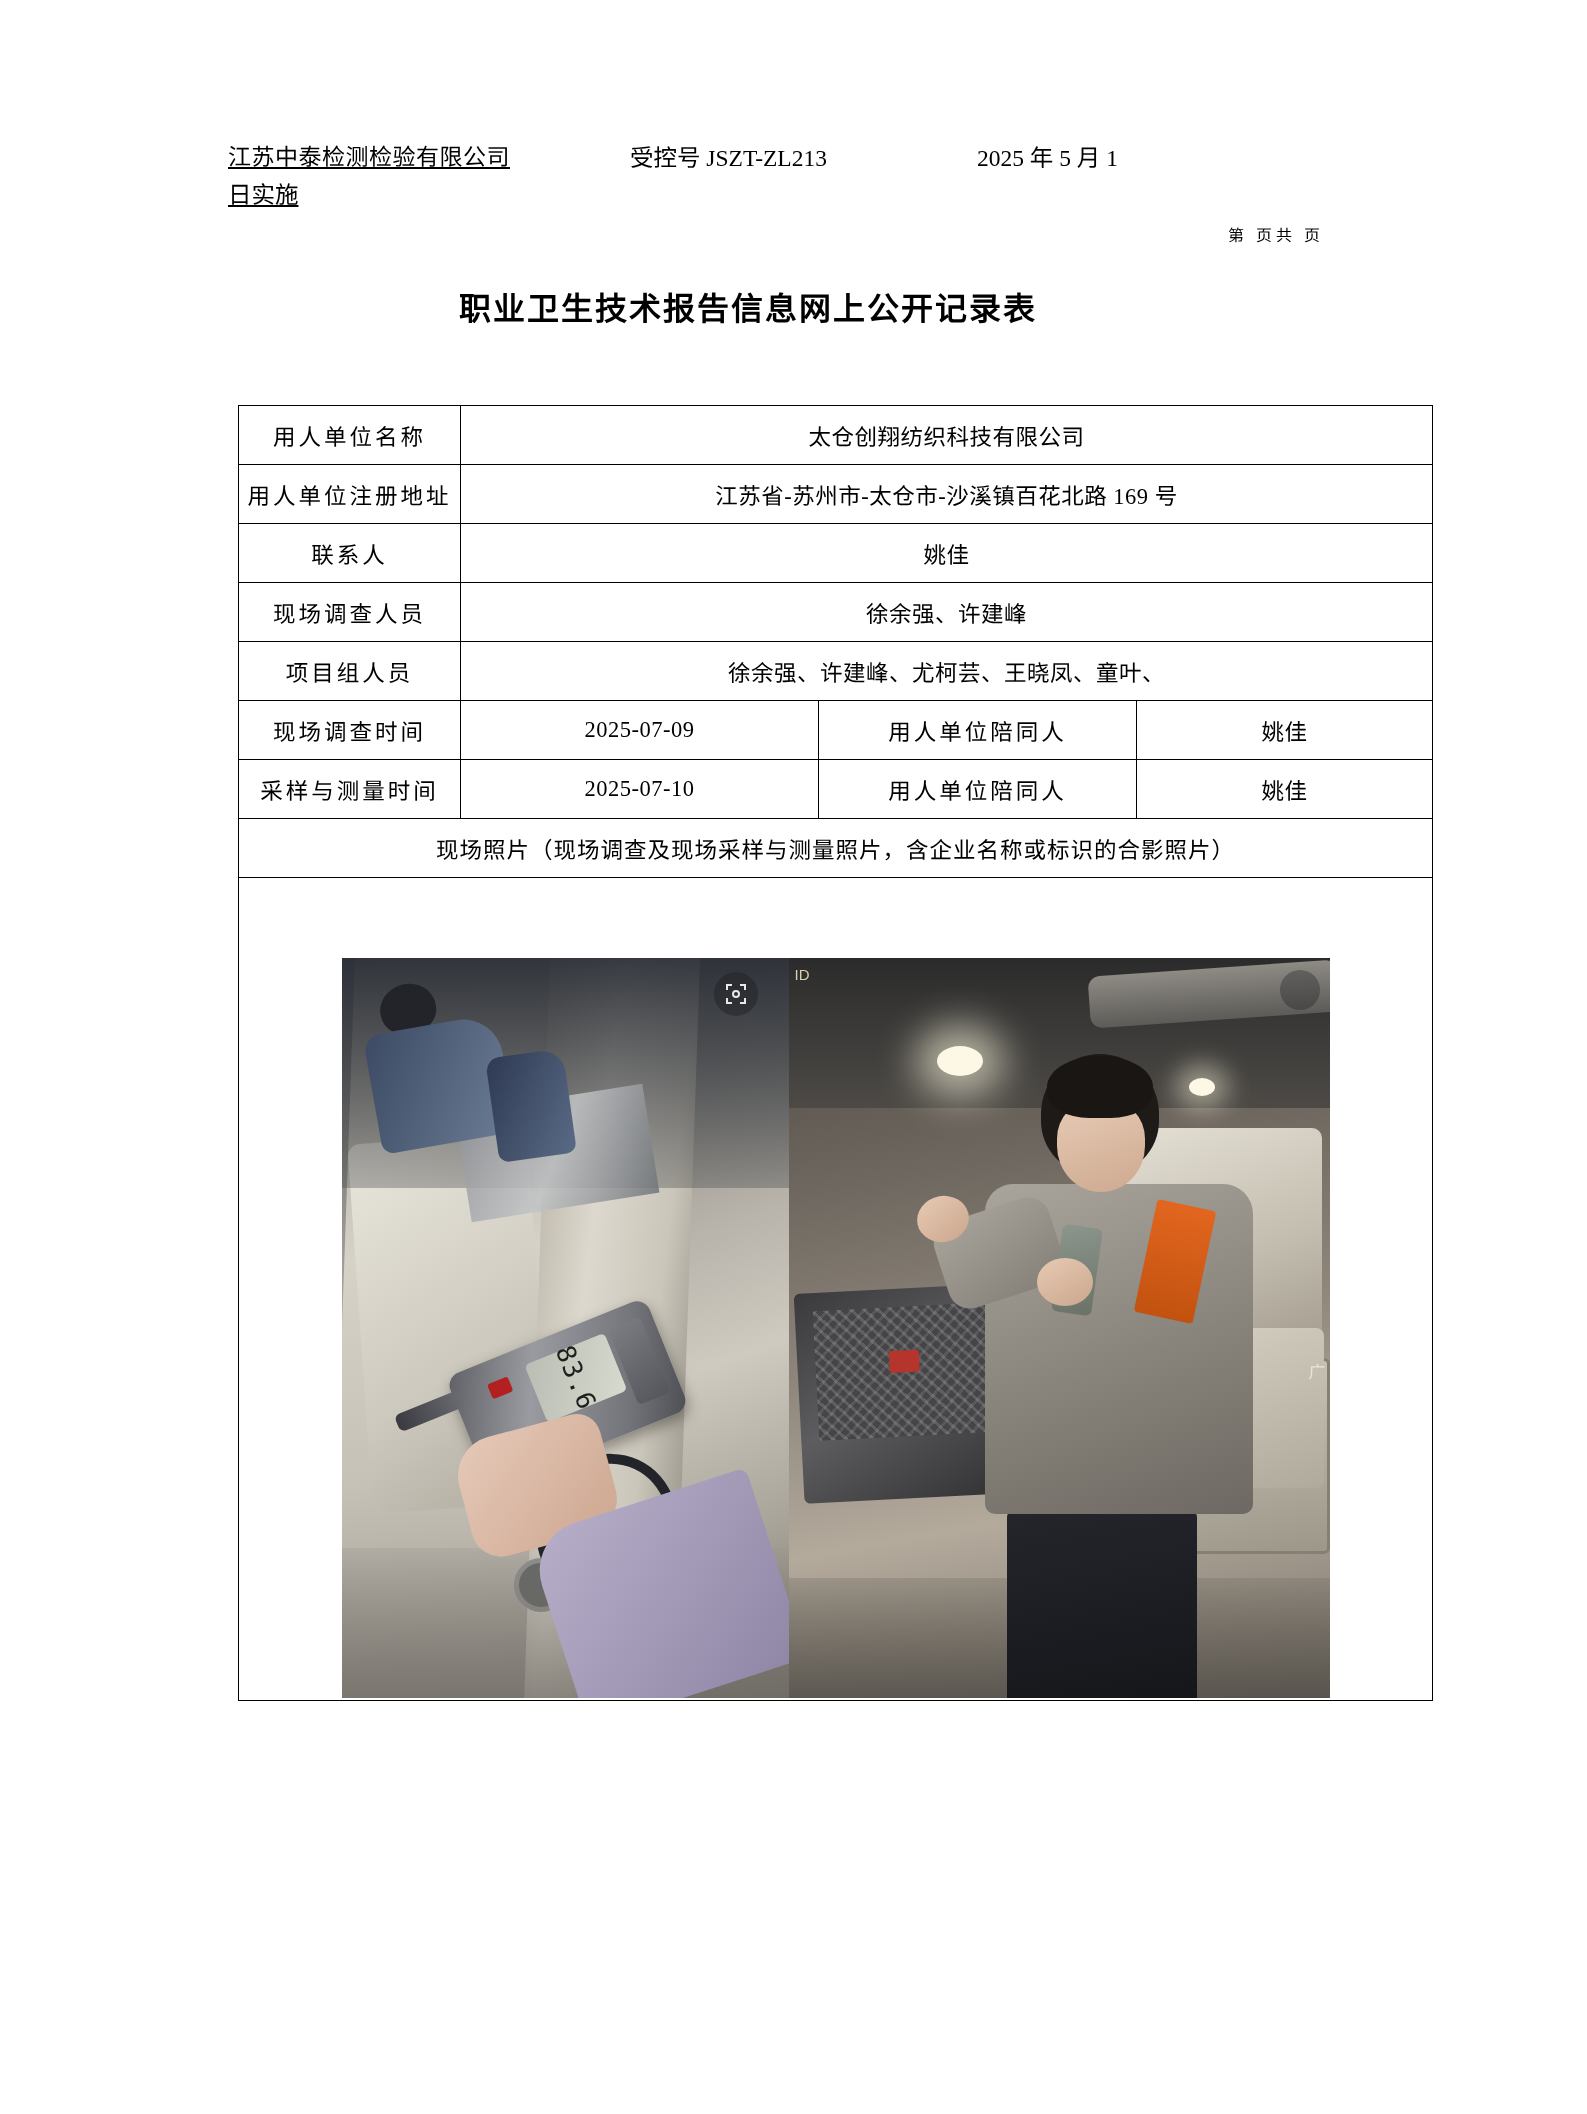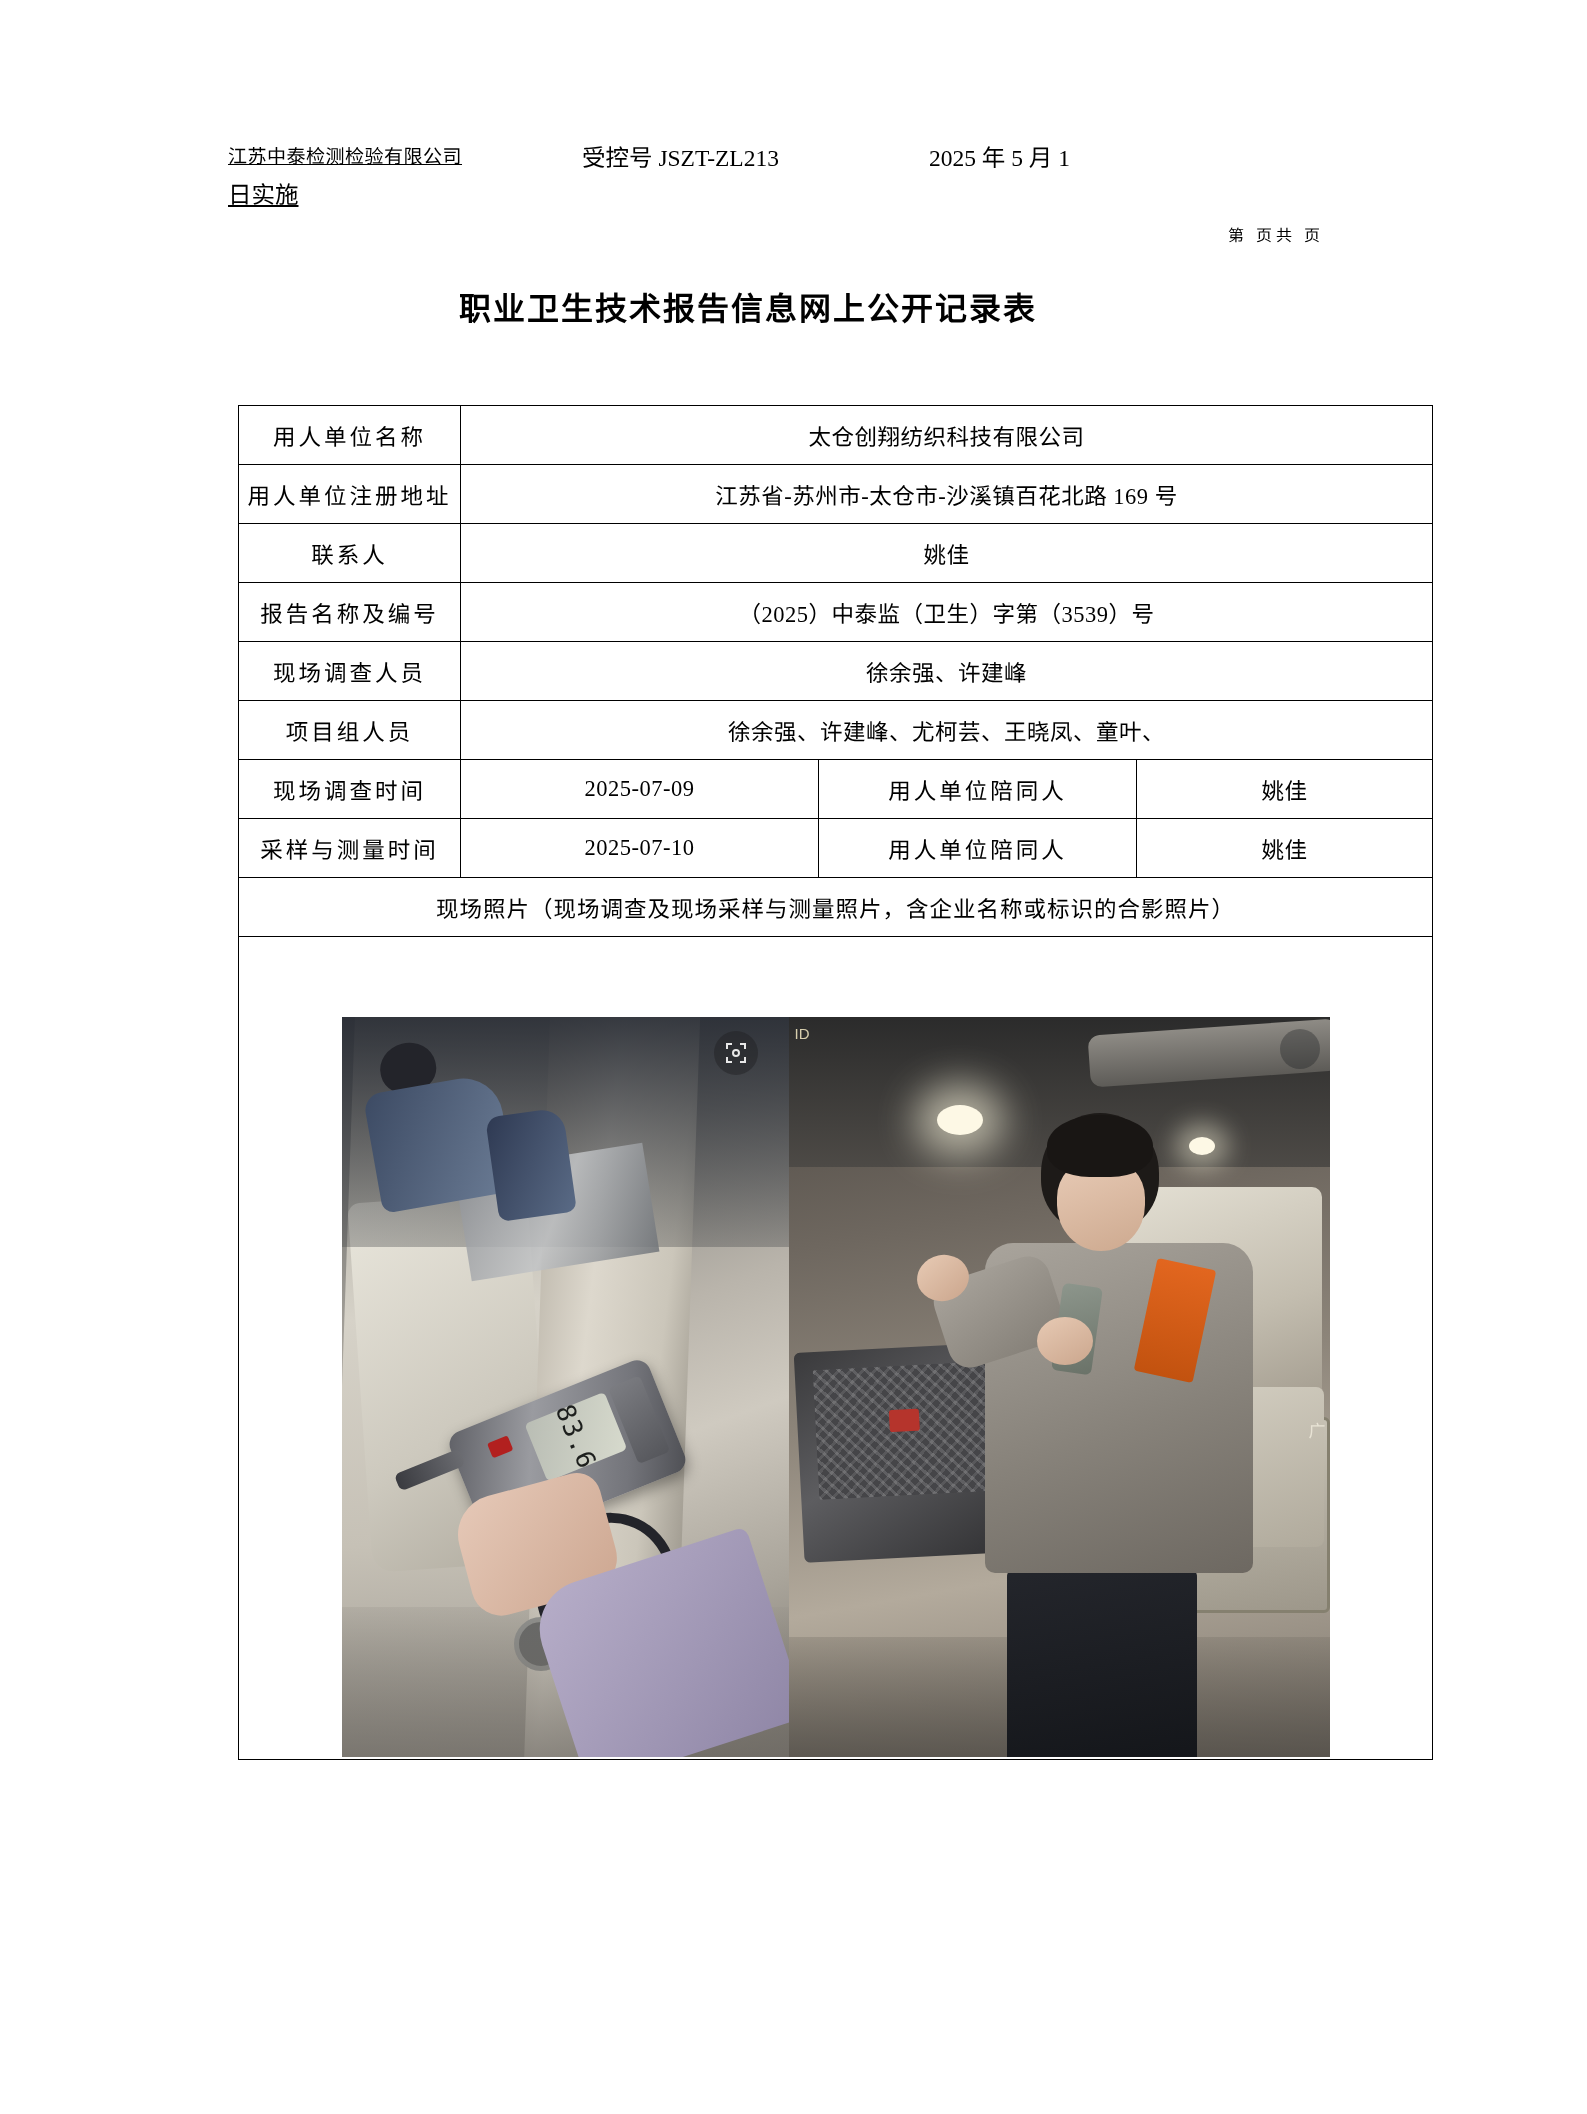--- a/index.html
+++ b/index.html
@@ -34,22 +34,22 @@
   }
   .header-line {
     display: flex;
     align-items: flex-end;
     font-size: 23px;
     line-height: 32px;
     white-space: nowrap;
   }
   .hdr-company {
     text-decoration: underline;
-    font-family: Liberation Mono, monospace;
-    font-size: 19px;
+    font-family: Liberation Serif, serif;
+    font-size: 23px;
     letter-spacing: 0.5px;
   }
   .hdr-control {
     margin-left: 120px;
     font-size: 23.5px;
   }
   .hdr-date {
     margin-left: 150px;
     font-size: 23.5px;
   }
@@ -525,24 +525,20 @@
         <td class="label">用人单位名称</td>
         <td class="value" colspan="3">太仓创翔纺织科技有限公司</td>
       </tr>
       <tr>
         <td class="label">用人单位注册地址</td>
         <td class="value" colspan="3">江苏省-苏州市-太仓市-沙溪镇百花北路 169 号</td>
       </tr>
       <tr>
         <td class="label">联系人</td>
         <td class="value" colspan="3">姚佳</td>
-      </tr>
-      <tr>
-        <td class="label">报告名称及编号</td>
-        <td class="value" colspan="3">（2025）中泰监（卫生）字第（3539）号</td>
       </tr>
       <tr>
         <td class="label">现场调查人员</td>
         <td class="value" colspan="3">徐余强、许建峰</td>
       </tr>
       <tr>
         <td class="label">项目组人员</td>
         <td class="value" colspan="3">徐余强、许建峰、尤柯芸、王晓凤、童叶、</td>
       </tr>
       <tr>

